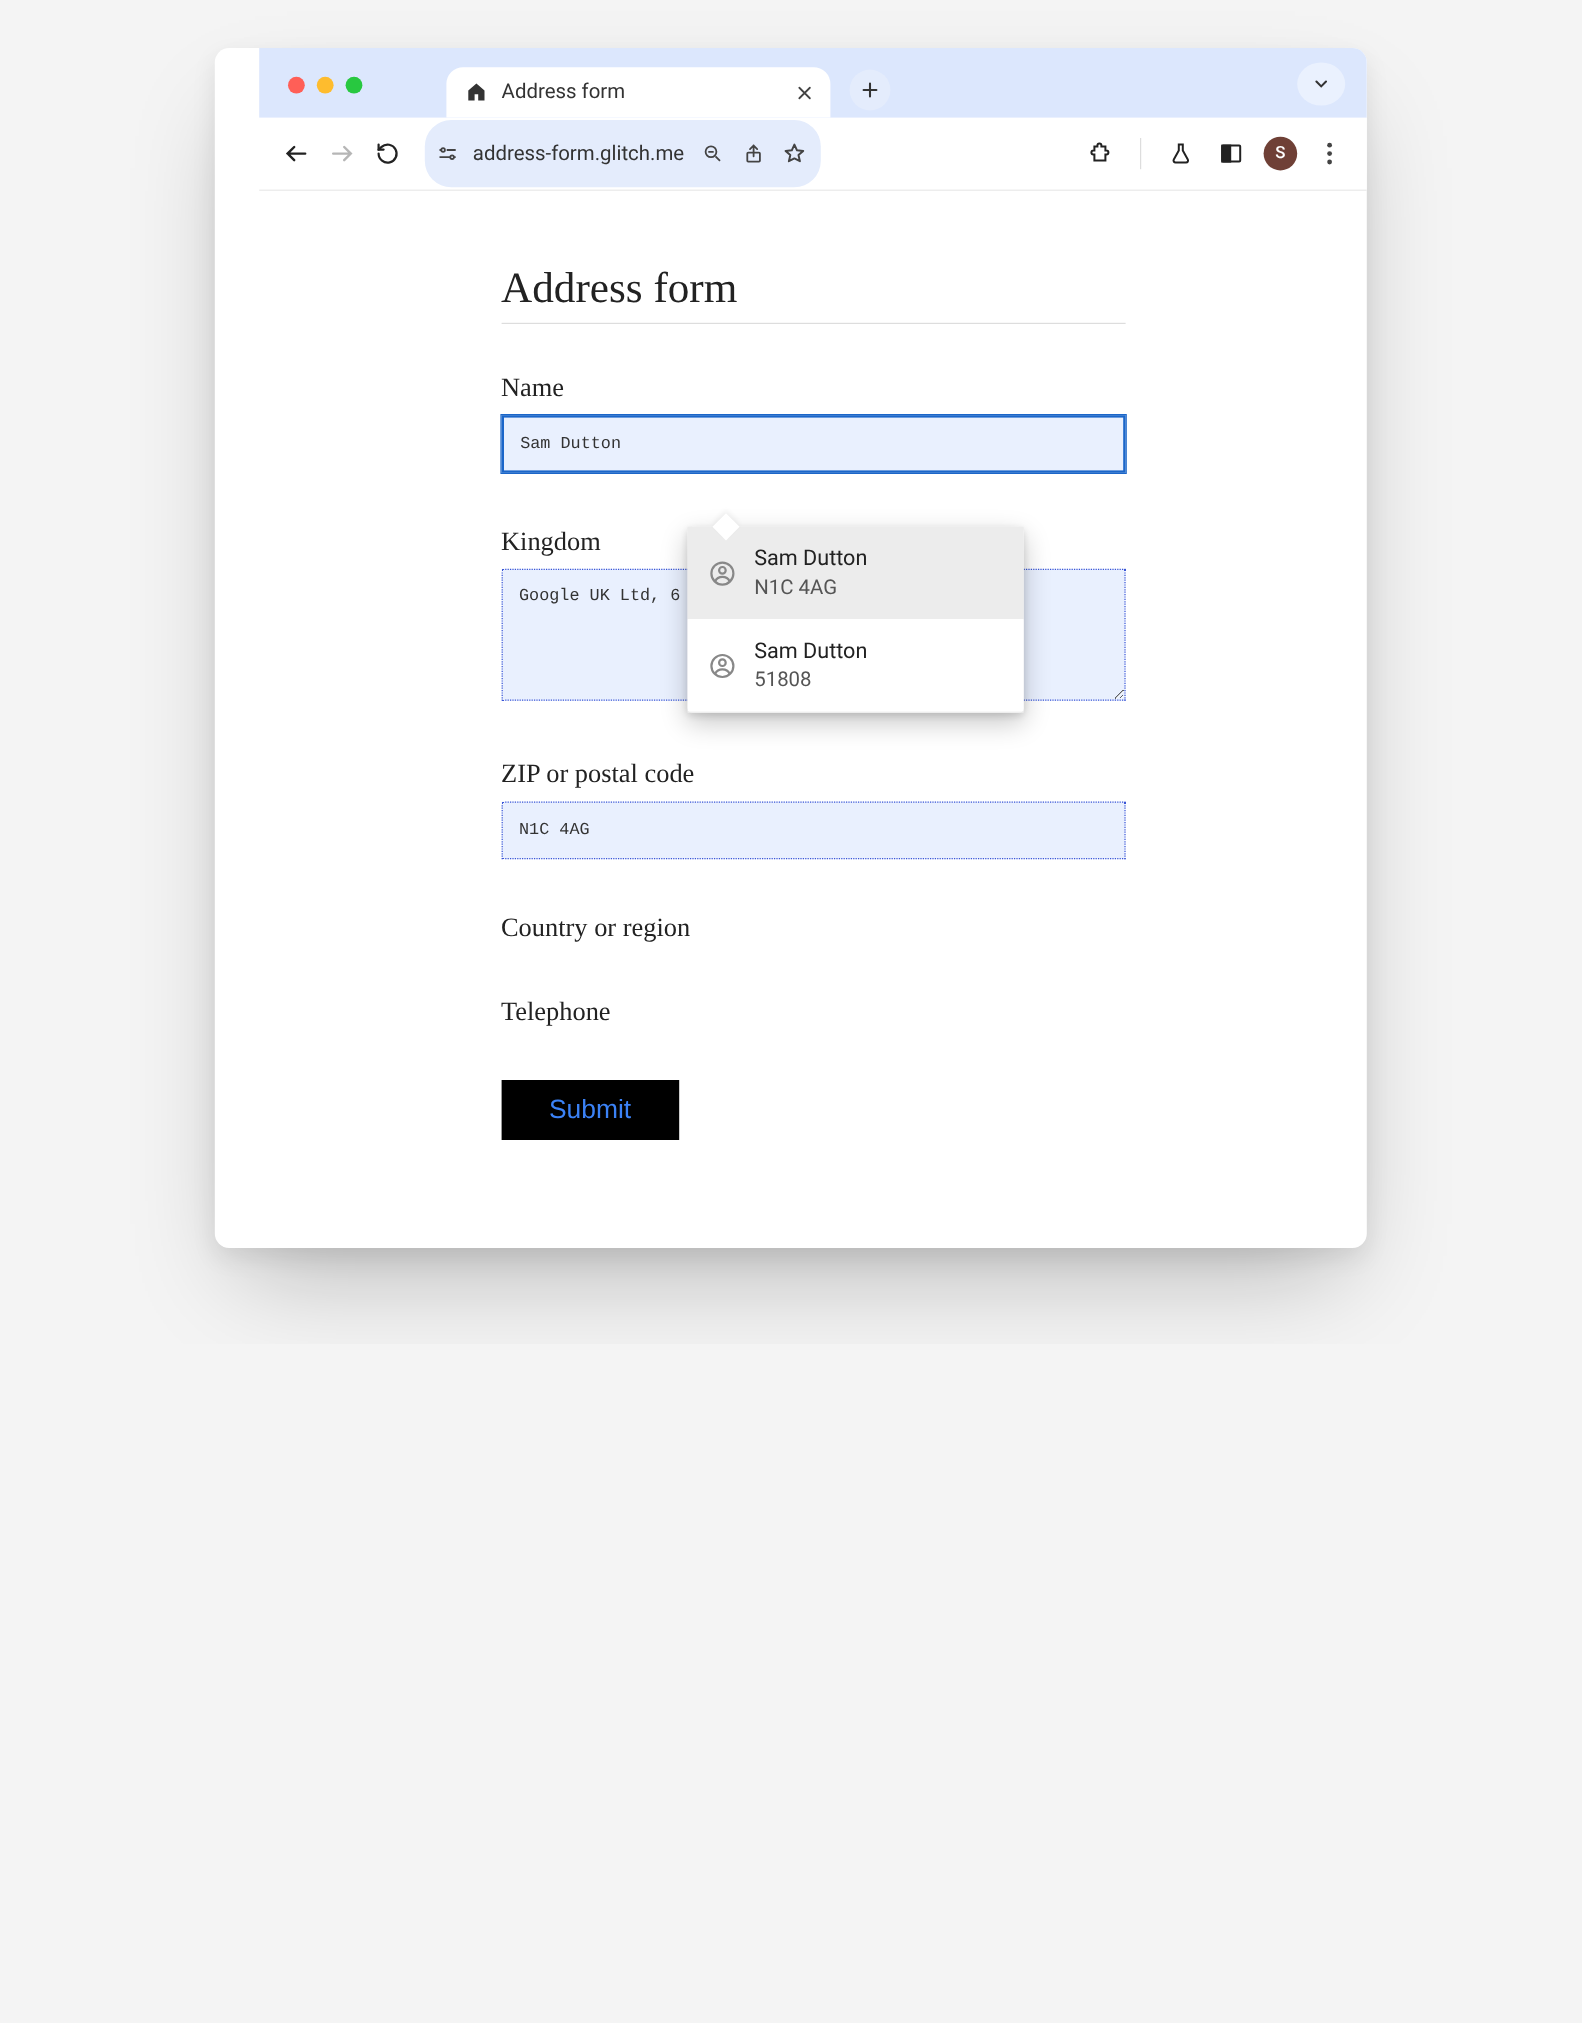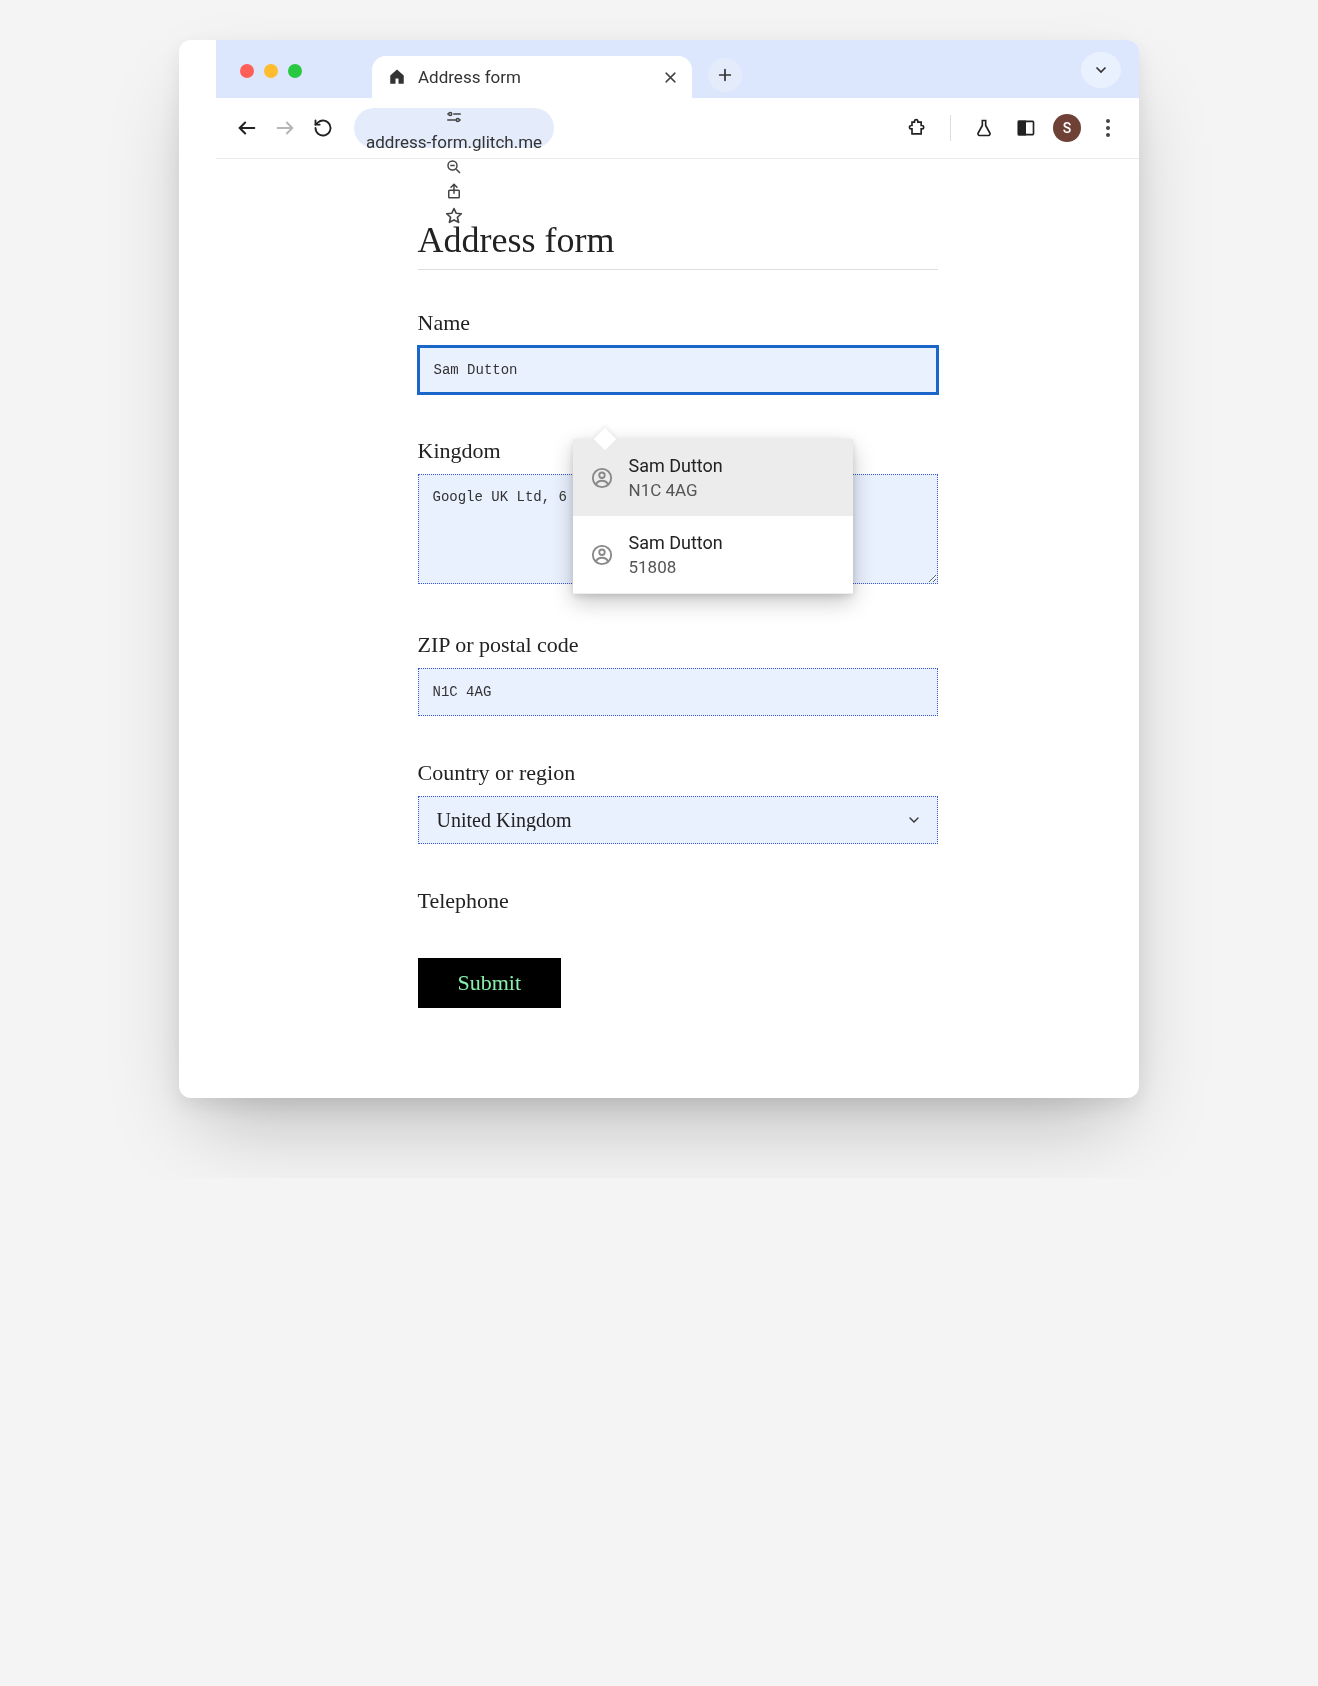--- a/index.html
+++ b/index.html
@@ -74,22 +74,22 @@
     padding:0 16px;
     gap:8px;
   }
   .tb-btn {
     width:30px;height:30px;display:flex;align-items:center;justify-content:center;color:#222;flex:0 0 auto;
   }
   .tb-btn.disabled{color:#b6b6b6;}
   .tb-sep{width:1px;height:26px;background:#ddd;margin:0 6px;}
   .omnibox {
     display:flex;align-items:center;
-    background:#e4ecfc;border-radius:22px;height:40px;
-    padding:0 8px;gap:6px;margin:0 8px;flex-direction:column;
+    background:#e4ecfc;border-radius:22px;height:56px;
+    padding:0 8px;gap:6px;margin:0 8px;
   }
   .omnibox .siteicon{width:22px;display:flex;justify-content:center;color:#444;}
   .omnibox .url{font-size:17px;color:#333;padding:0 4px;white-space:nowrap;}
   .omnibox .ob-btn{width:28px;height:28px;display:flex;align-items:center;justify-content:center;color:#444;}
   .toolbar-right{margin-left:auto;display:flex;align-items:center;gap:12px;}
   .avatar{width:28px;height:28px;border-radius:50%;background:#6f4036;color:#fff;display:flex;align-items:center;justify-content:center;font-size:14px;font-weight:500;}
   .kebab{display:flex;flex-direction:column;gap:3px;justify-content:center;height:20px;}
   .kebab span{width:4px;height:4px;border-radius:50%;background:#444;}
   
   .content {
@@ -137,22 +137,22 @@
   select.ac-input{
     appearance:none;-webkit-appearance:none;
     font-family: Georgia, 'Times New Roman', serif;
     font-size:20px;color:#222;
     padding-left:18px;
     background-image:none;
   }
   .select-wrap{position:relative;}
   .select-caret{position:absolute;right:16px;top:50%;transform:translateY(-50%);pointer-events:none;color:#333;}
   .submit-btn{
-    background:#000;color:#86efac;border:none;
-    font-family: Liberation Serif, serif;
+    background:#000;color:#3b82f6;border:none;
+    font-family: Liberation Sans, sans-serif;
     font-size:22px;padding:12px 40px;cursor:pointer;
   }
   
   .autofill{
     position:absolute;left:155px;top:220px;width:280px;
     background:#fff;border-radius:4px;
     box-shadow:0 8px 22px rgba(0,0,0,.22),0 2px 6px rgba(0,0,0,.12);
     z-index:10;font-size:17px;color:#333;
   }
   .af-caret{
@@ -336,30 +336,20 @@
         <textarea class="ac-input" style="">Google UK Ltd, 6 </textarea>
       </div>
 
       <div class="field">
         <label class="field-label">ZIP or postal code</label>
         <input class="ac-input" value="N1C 4AG" style="">
       </div>
 
       <div class="field">
         <label class="field-label">Country or region</label>
-        <div class="select-wrap">
-          <select class="ac-input">
-            <option>United Kingdom</option>
-          </select>
-          <span class="select-caret">
-            <svg width="16" height="16" viewBox="0 0 24 24" stroke="#333" stroke-width="2" fill="none" stroke-linecap="round">
-                <path d="M6 9l6 6 6-6"></path>
-              </svg>
-          </span>
-        </div>
       </div>
 
       <div class="field">
         <label class="field-label">Telephone</label>
       </div>
 
       <button class="submit-btn">Submit</button>
 
     </div>
   </div>

